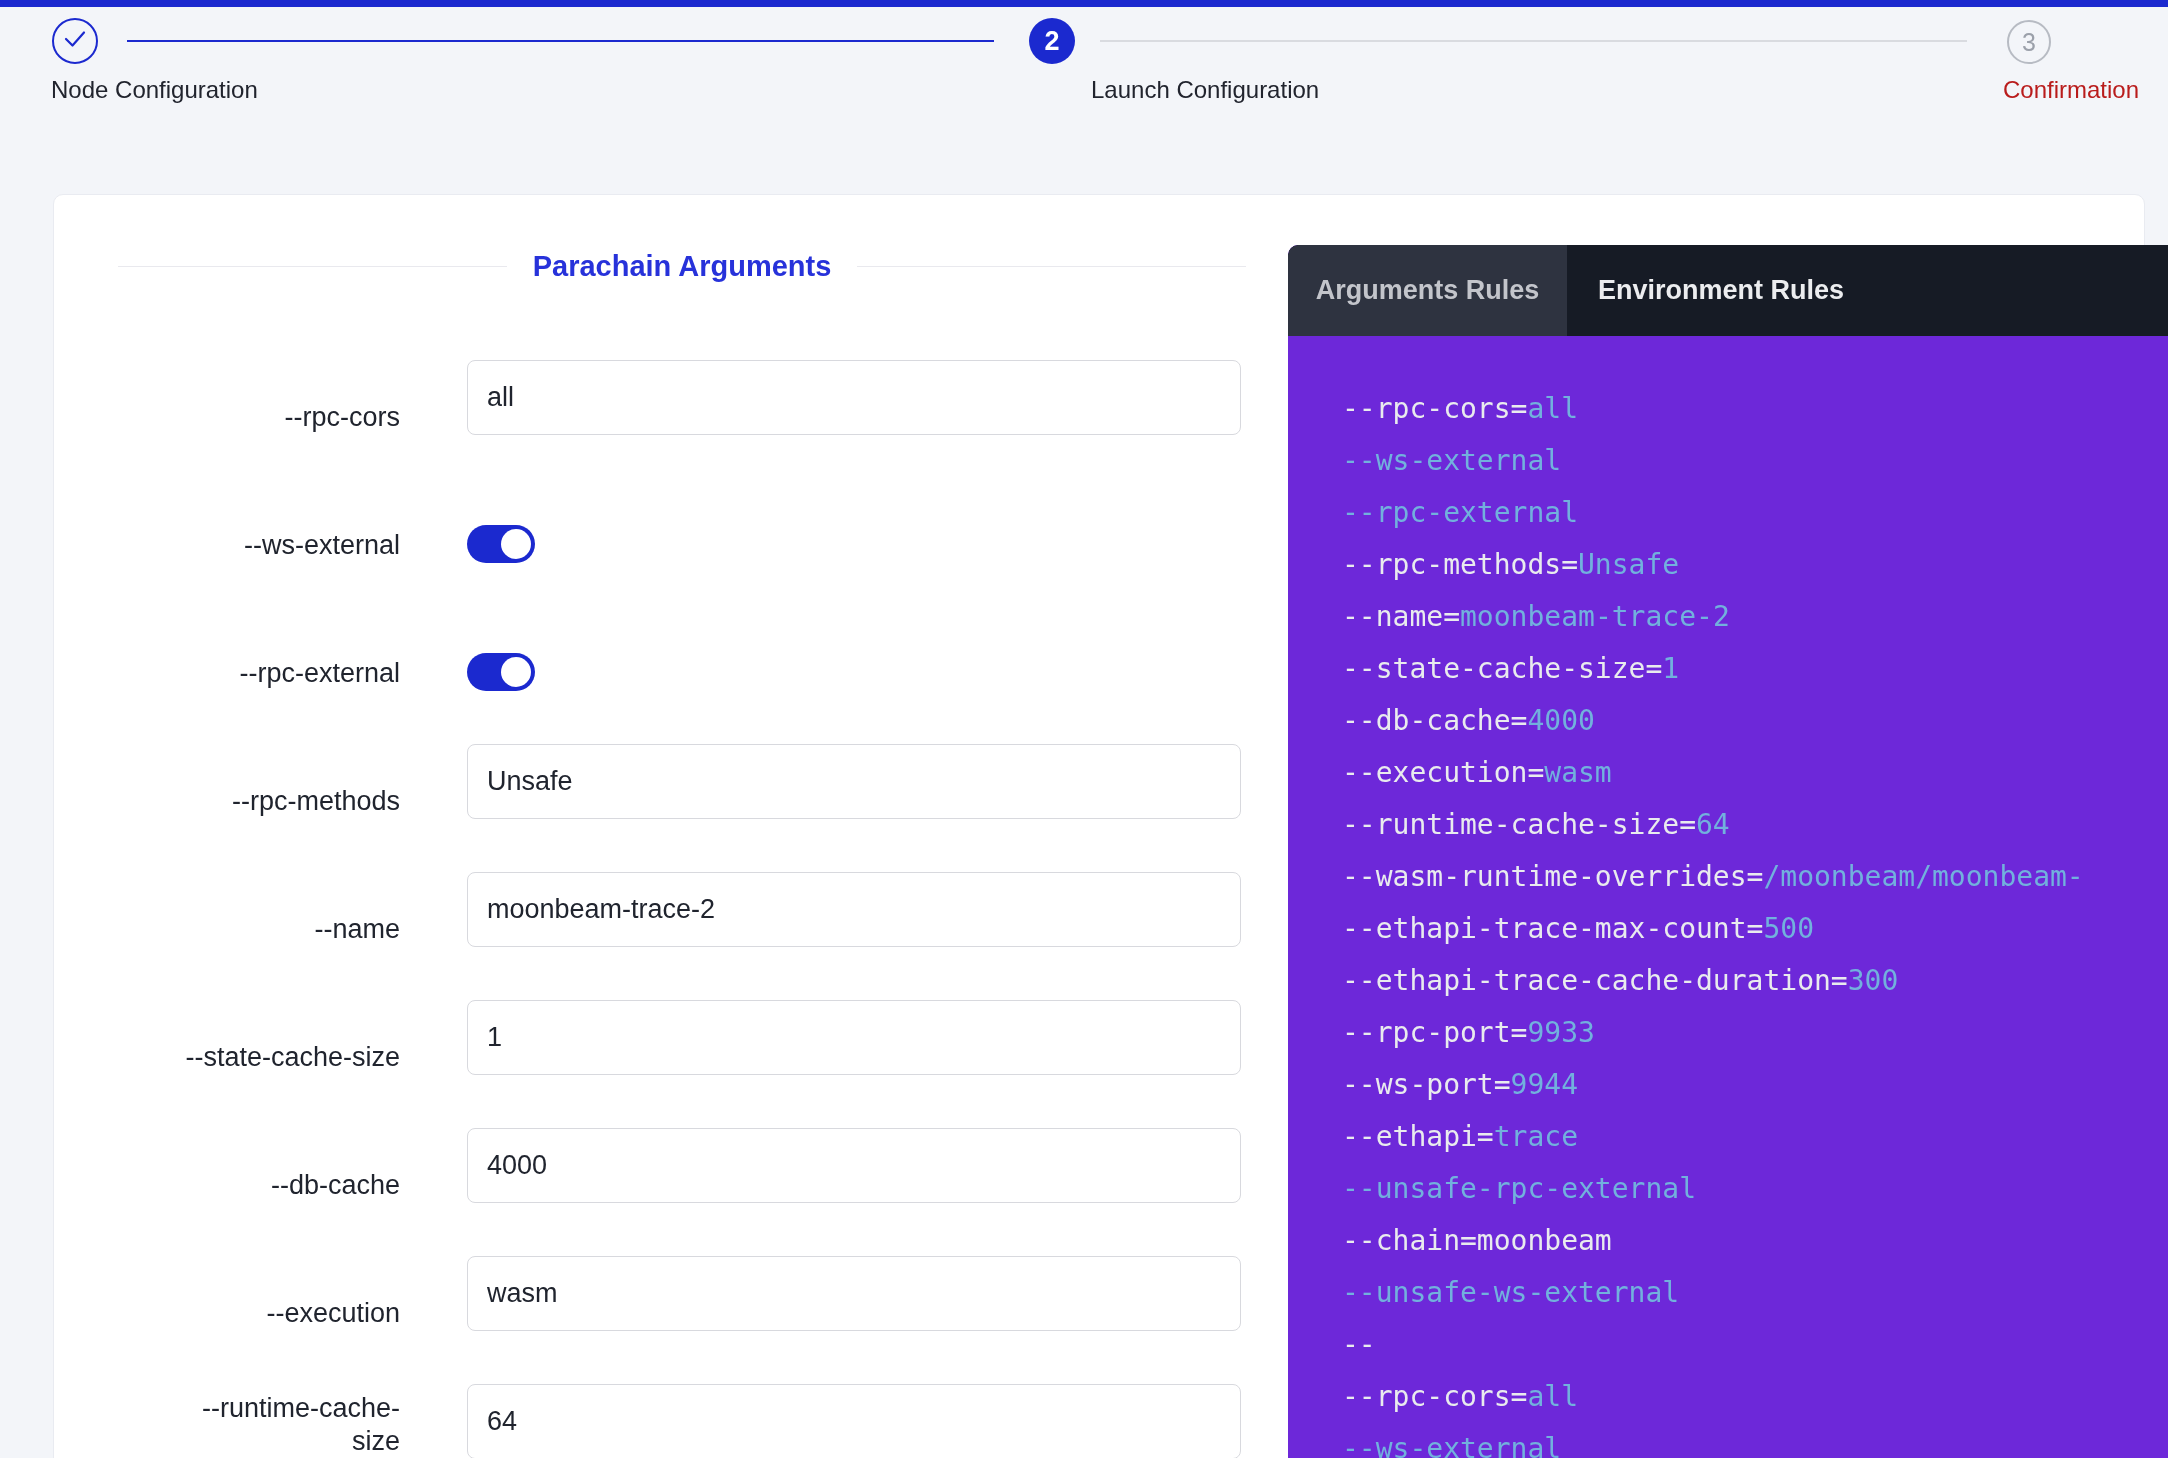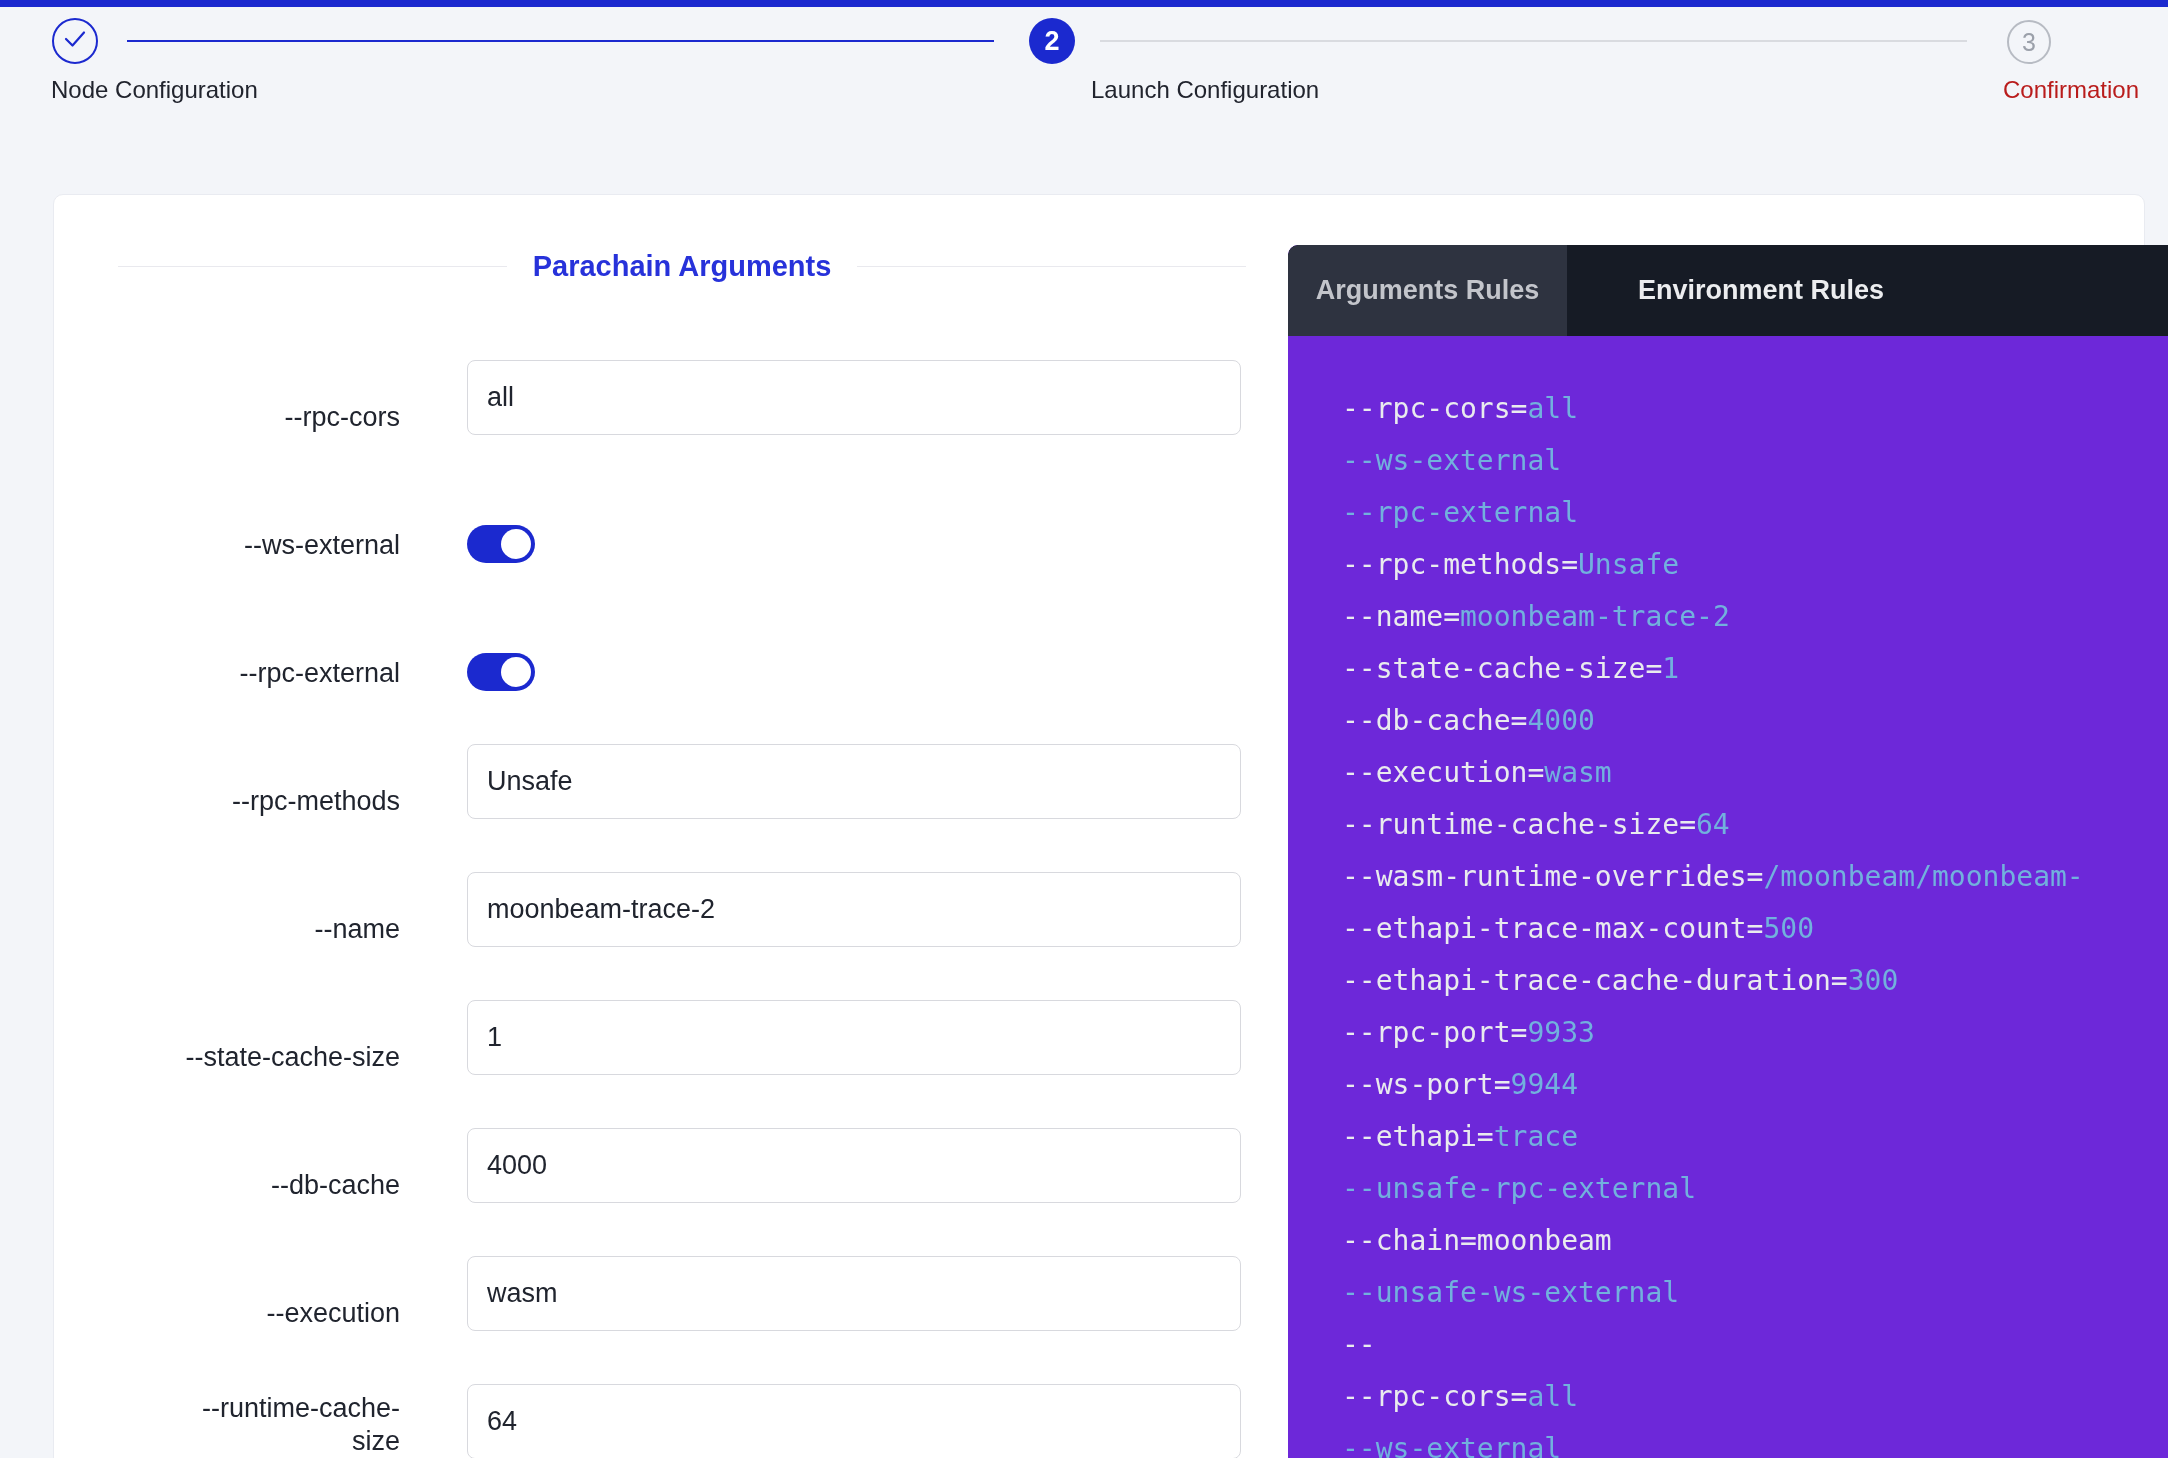--- a/index.html
+++ b/index.html
@@ -43,21 +43,21 @@
           position:relative;flex:none;cursor:pointer;}
   .toggle .knob{position:absolute;right:4px;top:4px;width:30px;height:30px;border-radius:50%;background:#ffffff;}
 
   
   .panel{position:absolute;left:1288px;top:245px;width:892px;height:1213px;background:#6d28d9;
          border-radius:10px 10px 0 0;overflow:hidden;}
   .tabbar{position:relative;height:91px;background:#161b25;display:flex;border-radius:10px 10px 0 0;}
   .tab{display:flex;align-items:center;justify-content:center;font-size:27px;font-weight:600;
        cursor:pointer;white-space:nowrap;}
   .tab.active{width:279px;background:#2e3340;color:#c3c5cb;border-top-left-radius:10px;}
-  .tab.inactive{width:308px;color:#ecedef;padding-left:40px;}
+  .tab.inactive{width:308px;color:#ecedef;}
   .code{padding:47px 0 0 54px;overflow:hidden;}
   .code-line{height:52px;line-height:52px;font-family:"DejaVu Sans Mono",monospace;font-size:28px;
              white-space:pre;color:#e9ebee;}
   .code-line .v{color:#72b1dd;}
   .scroll-thumb{position:absolute;right:2px;bottom:0;width:5px;height:58px;border-radius:3px;
                 background:rgba(230,233,238,0.5);cursor:pointer;}
 </style>
 </head>
 <body>
 

